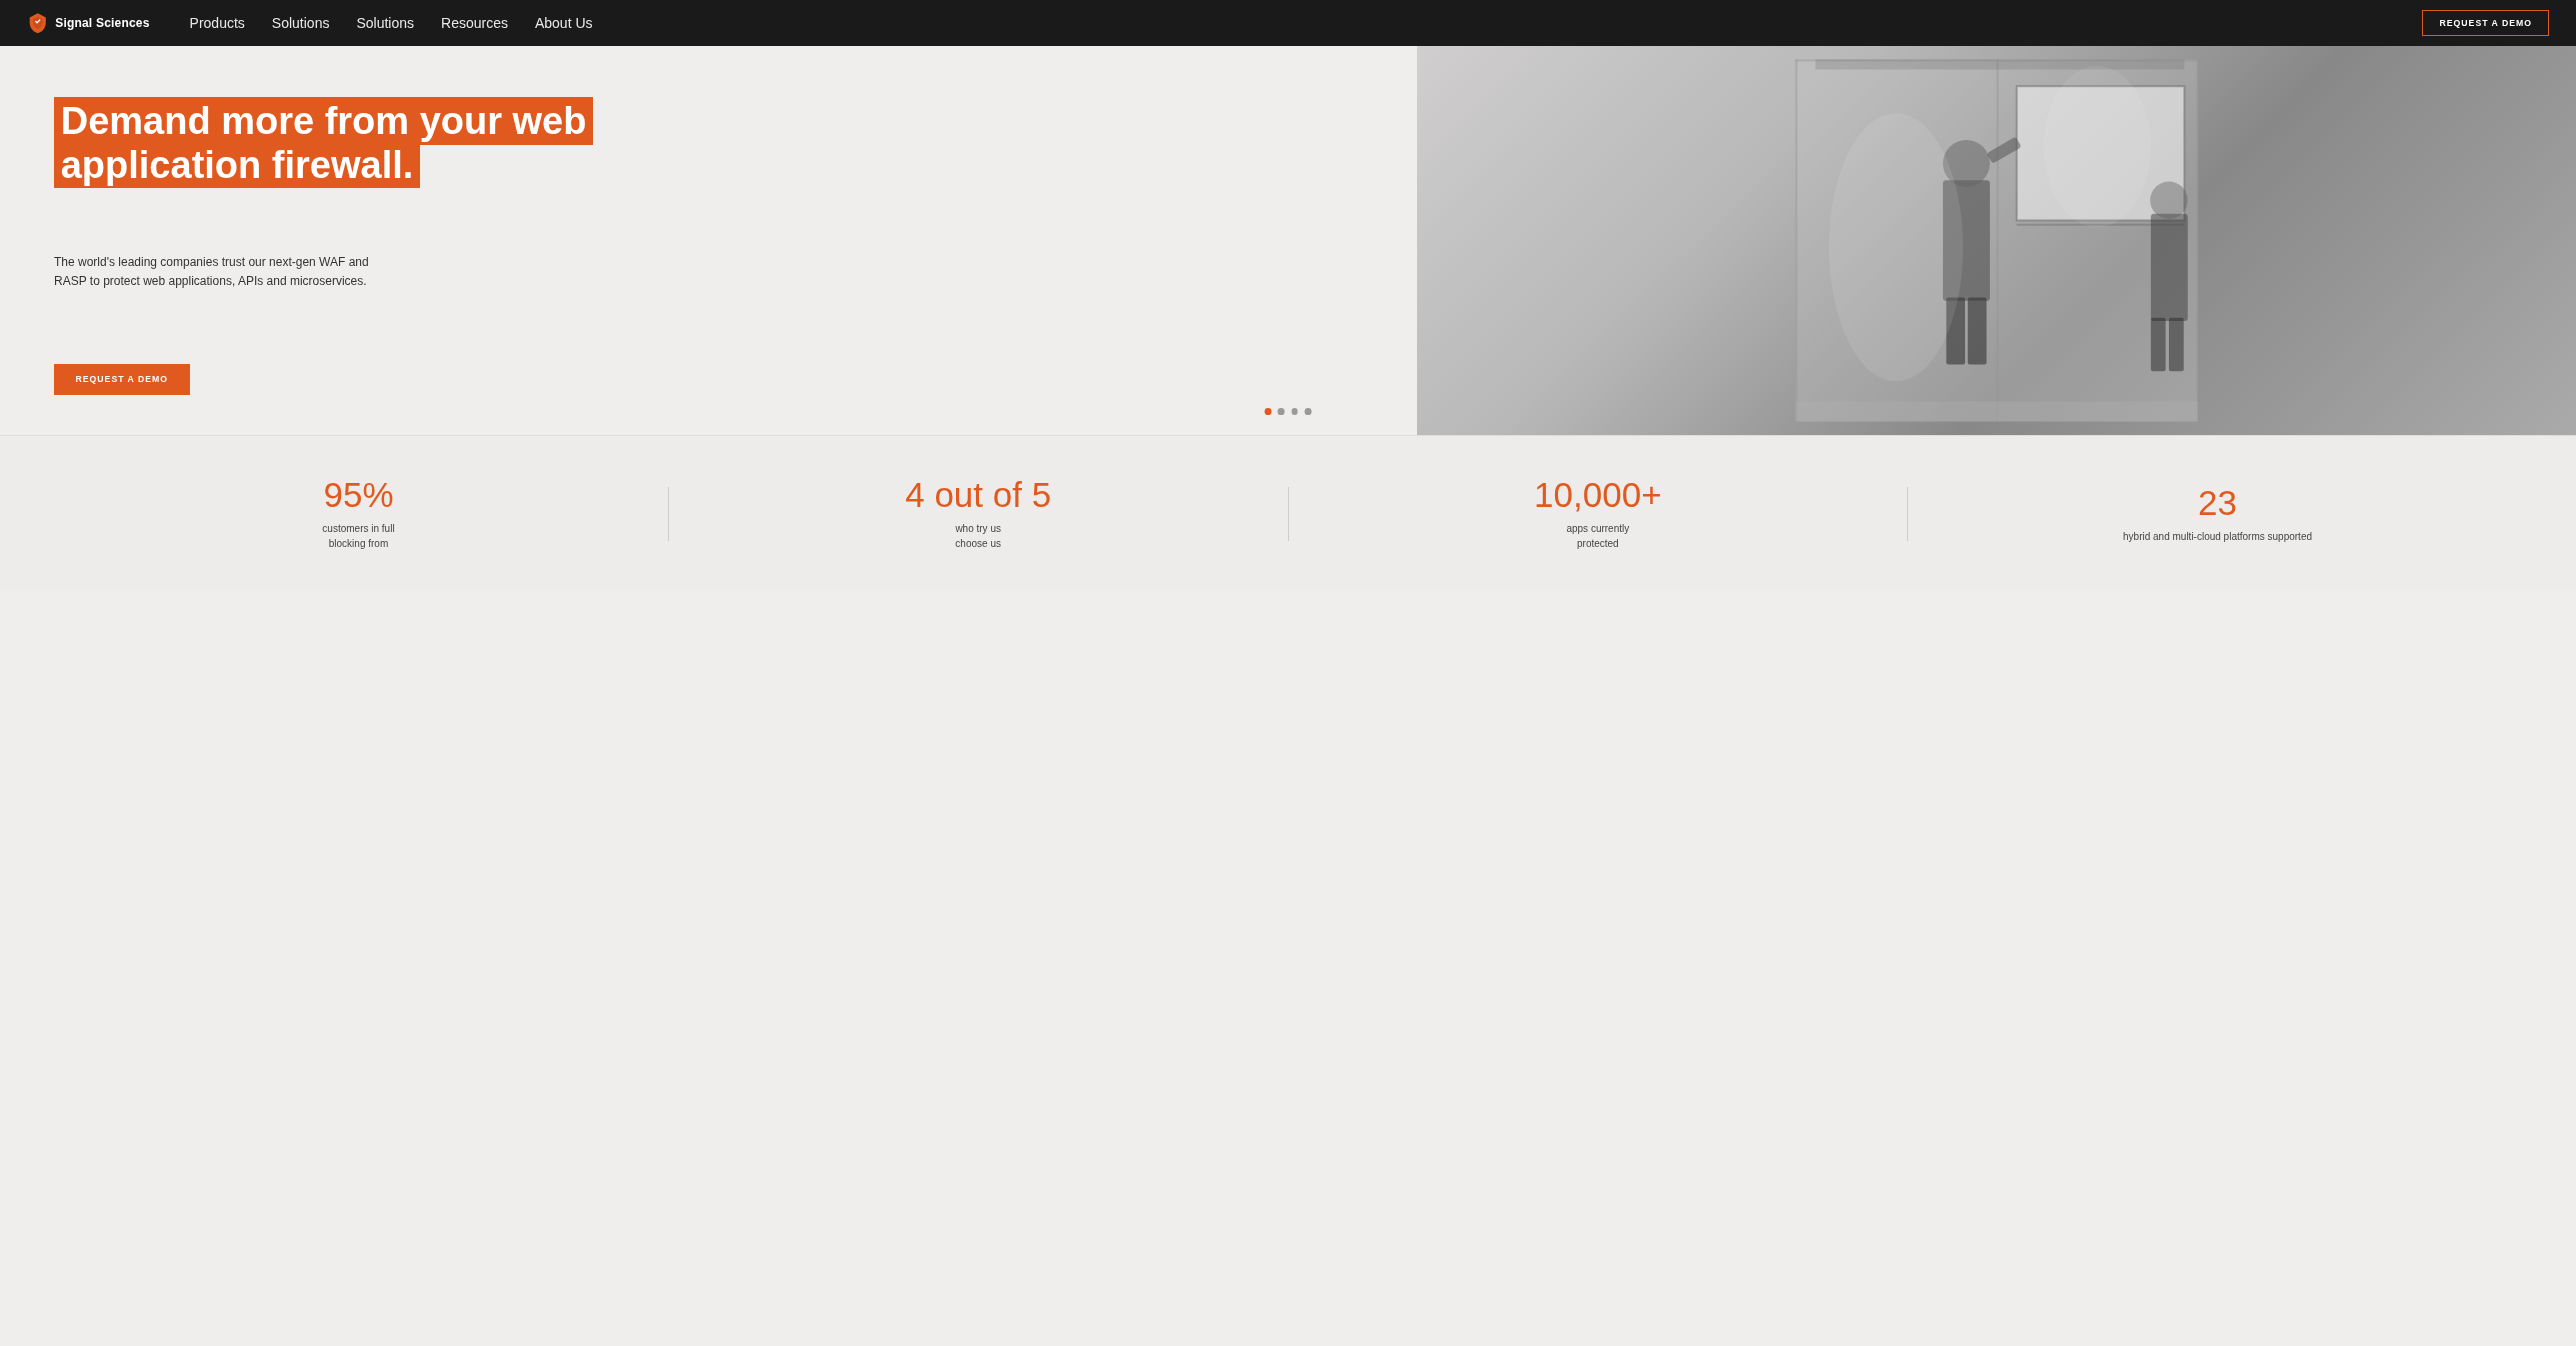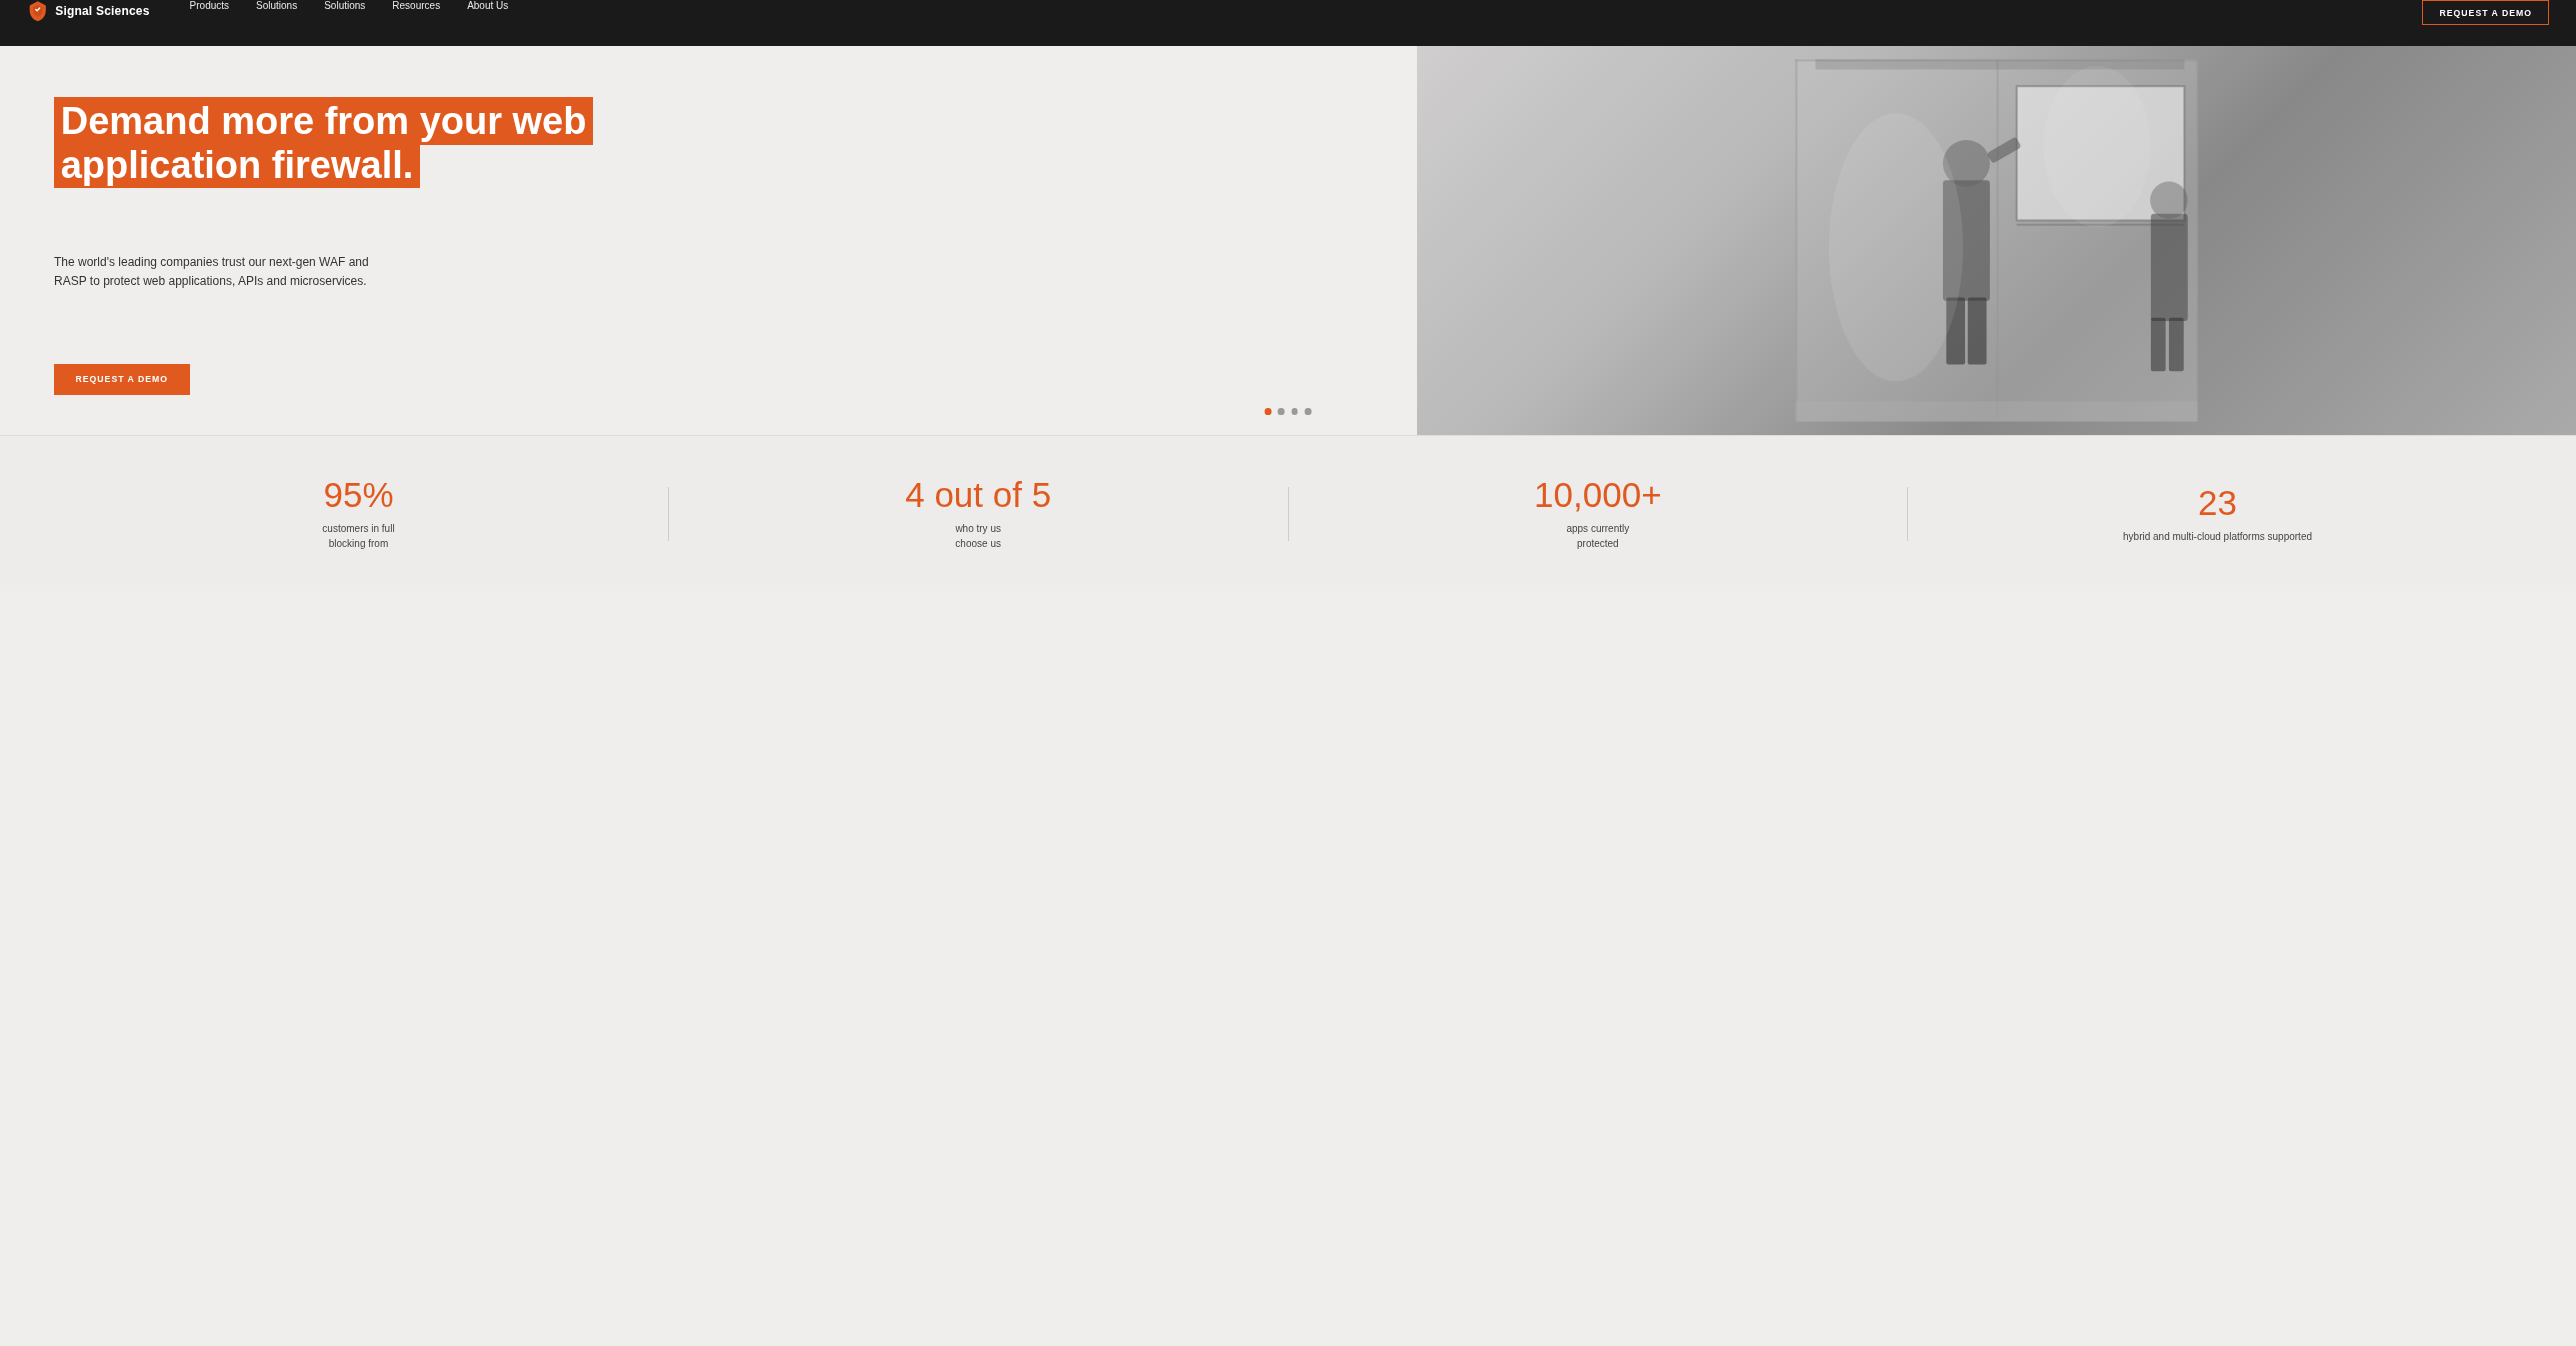--- a/index.html
+++ b/index.html
@@ -11,21 +11,21 @@
     body {
       font-family: -apple-system, BlinkMacSystemFont, 'Segoe UI', Arial, sans-serif;
       background: #f0eeec;
       min-height: 100vh;
     }
 
     
     .navbar {
       background: #1a1a1a;
       display: flex;
-      align-items: flex-start;
+      align-items: center;
       padding: 0 27px;
       height: 46px;
       position: relative;
       z-index: 10;
     }
 
     .navbar-logo {
       display: flex;
       align-items: center;
       gap: 6.7px;
@@ -49,21 +49,21 @@
     .navbar-links {
       display: flex;
       align-items: center;
       gap: 27px;
       flex: 1;
     }
 
     .navbar-link {
       color: #ffffff;
       text-decoration: none;
-      font-size: 10px;
+      font-size: 14px;
       font-weight: 400;
       cursor: pointer;
       opacity: 0.9;
     }
 
     .navbar-cta {
       margin-left: auto;
       border: 1.3px solid #e05a20;
       background: transparent;
       color: #ffffff;

